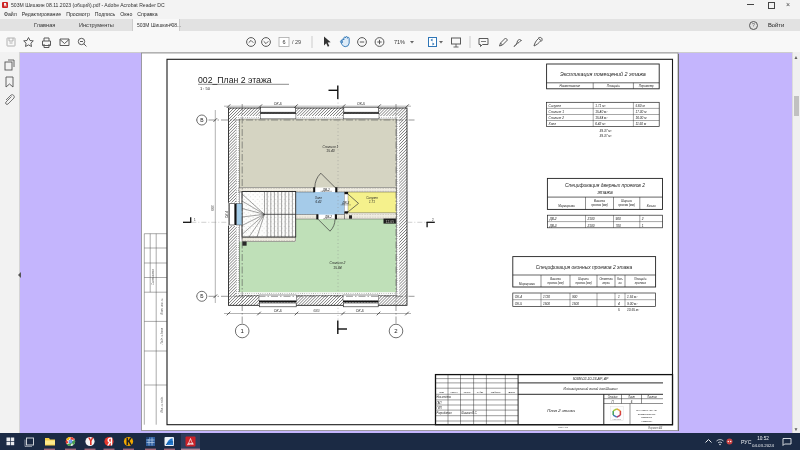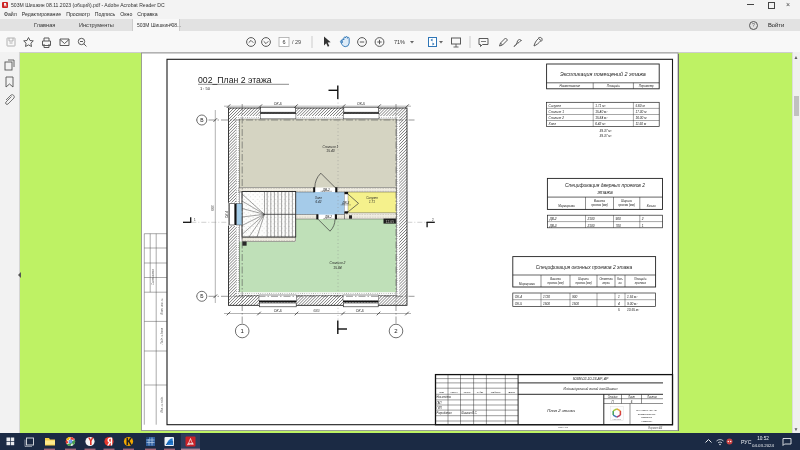--- a/index.html
+++ b/index.html
@@ -1,16 +1,16 @@
 <!DOCTYPE html>
 <html><head><meta charset="utf-8">
 <style>
 html,body{margin:0;padding:0;width:800px;height:450px;overflow:hidden;font-family:"Liberation Sans",sans-serif;}
 .abs{position:absolute;}
-#app{position:relative;width:800px;height:450px;background:#bef264;}
+#app{position:relative;width:800px;height:450px;background:#c4b5fd;}
 </style></head>
 <body>
 <div id="app">
 
 <div class="abs" style="left:0;top:0;width:800px;height:10px;background:#f3f3f3;"></div>
 
 <div class="abs" style="left:2px;top:2px;width:6px;height:6px;background:#c22;border-radius:1px;"></div>
 <div class="abs" style="left:3.5px;top:3px;width:3px;height:3.5px;background:#f3f3f3;clip-path:polygon(0 100%,15% 0,85% 0,100% 100%,70% 100%,50% 45%,30% 100%);"></div>
 
 <div class="abs" style="left:11px;top:1.8px;font-size:5.1px;color:#333;">503M Шишкин 08.11.2023 (общий).pdf - Adobe Acrobat Reader DC</div>

